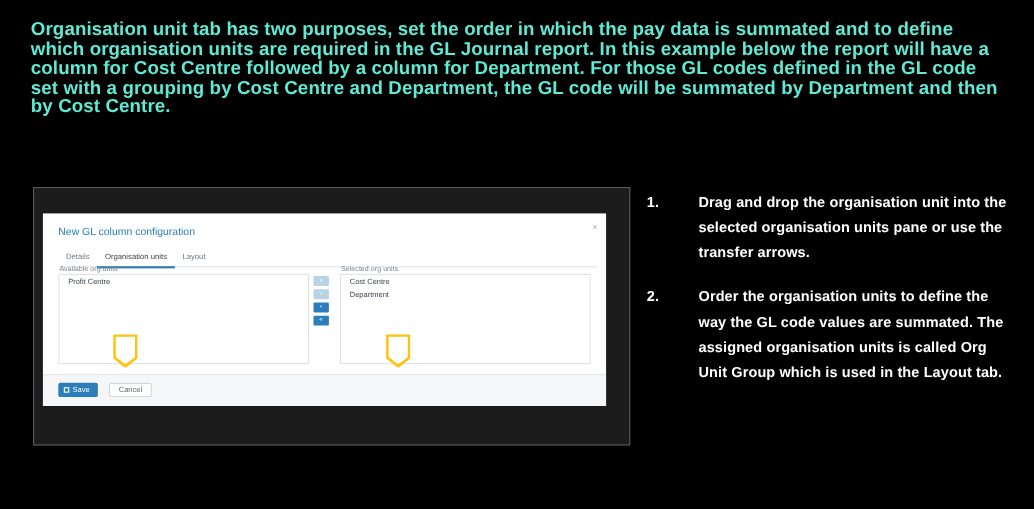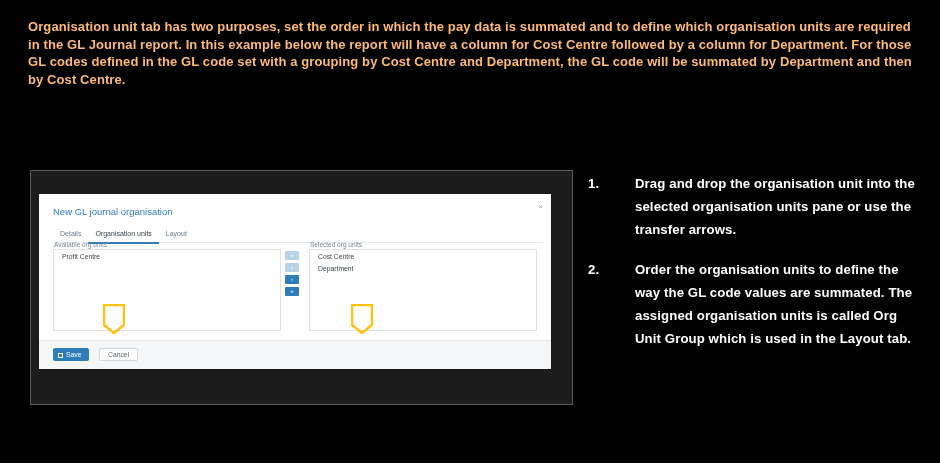--- a/index.html
+++ b/index.html
@@ -23,22 +23,22 @@
     background: #000000;
     box-sizing: border-box;
   }
 
   
   .intro {
     position: absolute;
     left: 28px;
     top: 18px;
     width: 884px;
-    color: #fdba74;
-    font-size: 13px;
+    color: #5eead4;
+    font-size: 17px;
     line-height: 17.5px;
     font-weight: bold;
     letter-spacing: 0.1px;
   }
   .intro p {
     margin: 0 0 13px 0;
   }
 
   
   .shot-frame {
@@ -250,21 +250,21 @@
 
 <div class="page">
 
   <div class="intro">
     <p>Organisation unit tab has two purposes, set the order in which the pay data is summated and to define which organisation units are required in the GL Journal report. In this example below the report will have a column for Cost Centre followed by a column for Department. For those GL codes defined in the GL code set with a grouping by Cost Centre and Department, the GL code will be summated by Department and then by Cost Centre.</p>
   </div>
 
   <div class="shot-frame">
 
     <div class="dialog">
-      <div class="dlg-title">New GL journal organisation</div>
+      <div class="dlg-title">New GL column configuration</div>
       <div class="dlg-close">×</div>
 
       <div class="dlg-tabs">
         <div class="dlg-tab">Details</div>
         <div class="dlg-tab active">Organisation units</div>
         <div class="dlg-tab">Layout</div>
       </div>
 
       <div class="panes">
 

